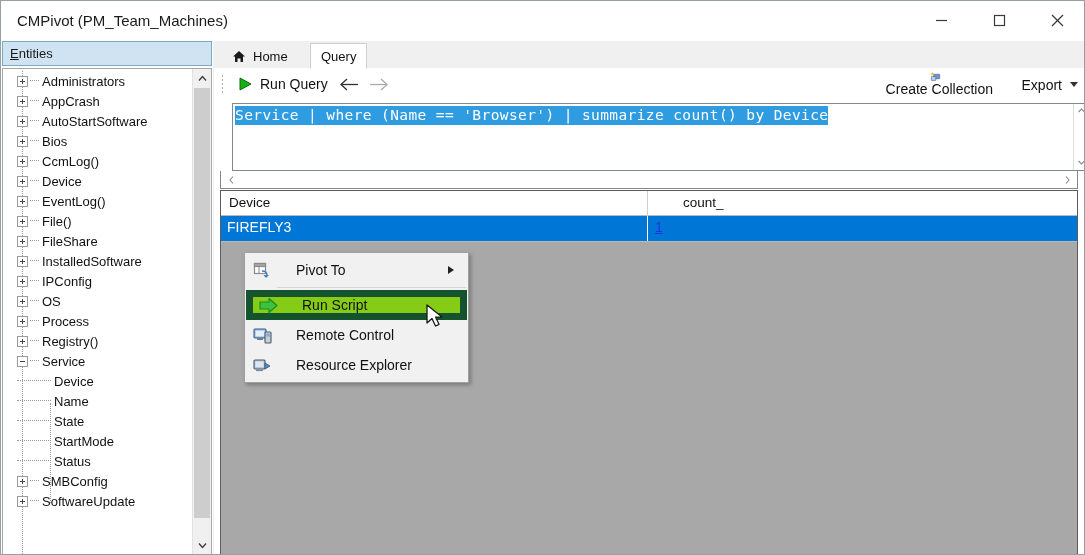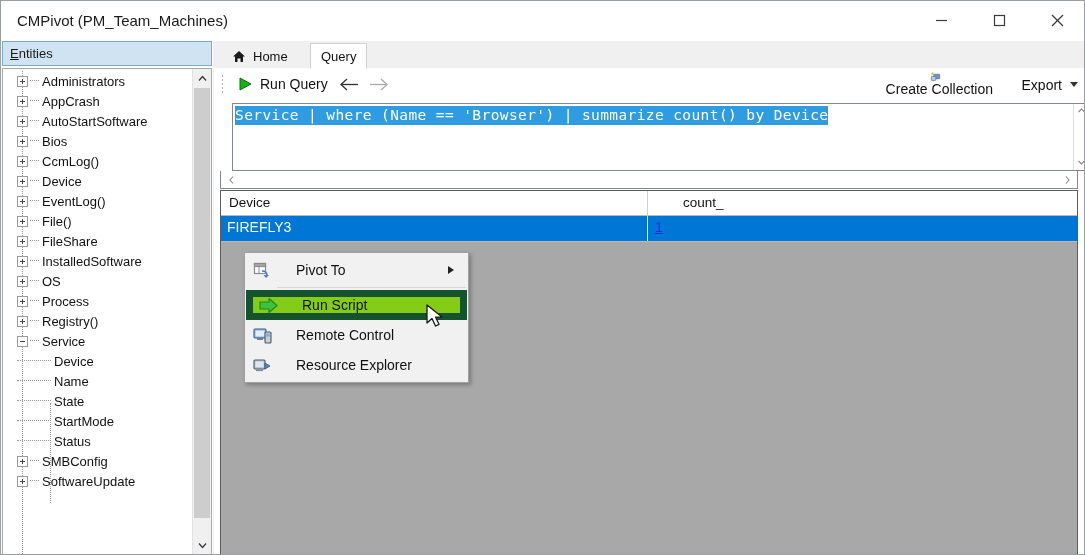--- a/index.html
+++ b/index.html
@@ -521,20 +521,25 @@
           </div>
           <div class="tree-row">
             <span class="expander plus"></span>
             <span class="dots"></span>
             <span class="label">FileShare</span>
           </div>
           <div class="tree-row">
             <span class="expander plus"></span>
             <span class="dots"></span>
             <span class="label">InstalledSoftware</span>
+          </div>
+          <div class="tree-row">
+            <span class="expander plus"></span>
+            <span class="dots"></span>
+            <span class="label">IPConfig</span>
           </div>
           <div class="tree-row">
             <span class="expander plus"></span>
             <span class="dots"></span>
             <span class="label">OS</span>
           </div>
           <div class="tree-row">
             <span class="expander plus"></span>
             <span class="dots"></span>
             <span class="label">Process</span>

